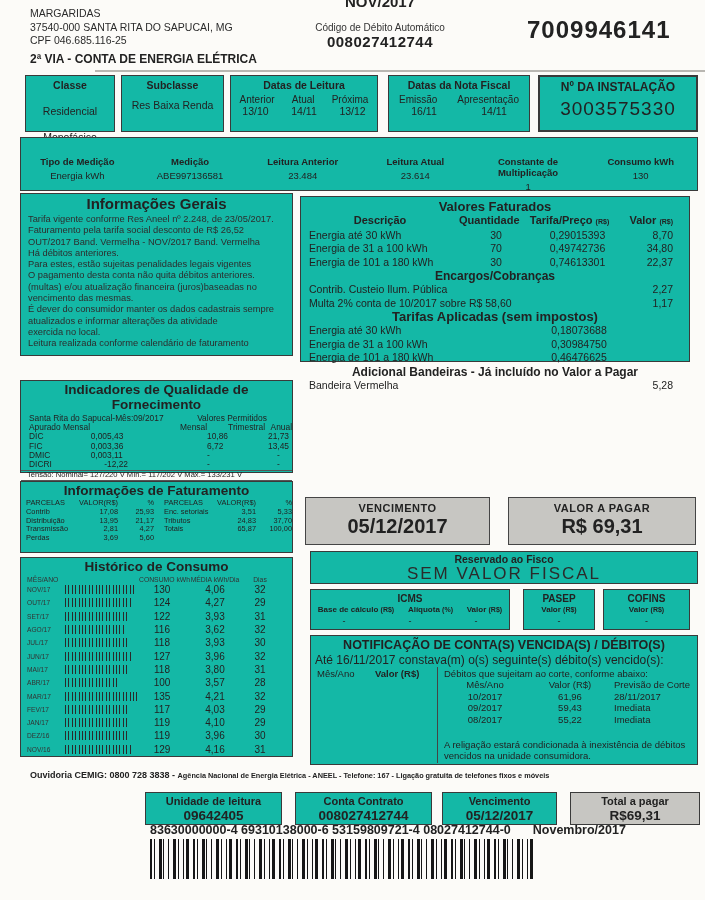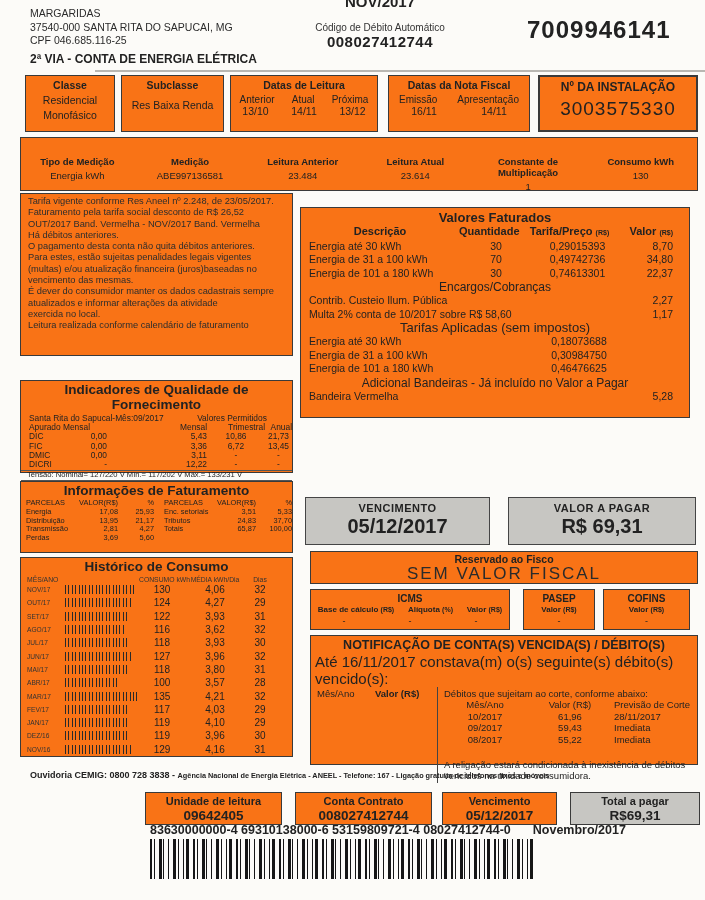--- a/index.html
+++ b/index.html
@@ -1,33 +1,33 @@
 <!DOCTYPE html>
 <html><head>
 <meta charset="utf-8">
 <style>
   html,body{margin:0;padding:0;background:#e9e9e6;}
   .page{position:relative;width:705px;height:900px;background:#fcfbf8;overflow:hidden;
         font-family:"Liberation Sans",sans-serif;color:#222;}
   .b{font-weight:bold}
-  .box{position:absolute;border:1.5px solid #3a3a3a;background:#f97316;box-sizing:border-box}
+  .box{position:absolute;border:1.5px solid #3a3a3a;background:#14b8a6;box-sizing:border-box}
   
   .cust{position:absolute;left:30px;top:7px;font-size:10.5px;line-height:13.5px;color:#2b2b2b}
   .refmonth{position:absolute;left:300px;top:0;width:160px;height:10px;overflow:hidden;text-align:center}
   .refmonth span{display:block;margin-top:-7px;font-weight:bold;font-size:15px}
   .debit{position:absolute;left:300px;top:22px;width:160px;text-align:center}
   .debit .lbl{font-size:10px;color:#333}
   .debit .val{font-size:15px;font-weight:bold;letter-spacing:.5px}
   .clientno{position:absolute;left:527px;top:16px;font-size:24px;font-weight:bold;letter-spacing:1px}
   .via{position:absolute;left:30px;top:52px;font-size:12px;font-weight:bold}
   .scanline{position:absolute;left:95px;top:70px;width:610px;height:1.5px;background:#b9b7b2}
   
   .rb{top:75px;height:57px;padding-top:3px}
   .rb .lbl{font-size:10.5px;font-weight:bold;text-align:center}
-  .rb .ln{font-size:10.5px;text-align:center;margin-top:3px}
+  .rb .ln{font-size:10.5px;text-align:center;margin-top:14px}
   .cols{display:flex;justify-content:space-around;font-size:10px;margin-top:3px}
   .colvals{display:flex;justify-content:space-around;font-size:10.5px;}
   .inst .lbl{font-size:12px}
   .inst .val{font-size:19px;font-weight:normal;text-align:center;letter-spacing:1px;margin-top:4px}
   
   .tec{left:20px;top:137px;width:678px;height:54px}
   .tec .title{font-size:11.5px;font-weight:bold;text-align:center;margin-top:1px}
   .tec-row{display:flex;margin-top:18px}
   .tec-col{text-align:center}
   .tec-col .h{font-size:9.5px;font-weight:bold}
@@ -38,21 +38,21 @@
   .ger .lines{padding:2px 7px 0 7px;font-size:9.3px;line-height:11.3px;color:#2d2d2d}
   .qual{left:20px;top:380px;width:273px;height:93px}
   .qual .title{font-size:13.5px;font-weight:bold;text-align:center;margin-top:1px}
   .q-sub{display:flex;font-size:8.4px;margin-top:1px}
   .q-sub .loc{padding-left:8px;flex:1}
   .q-sub .perm{width:120px;text-align:center}
   .q-hdr,.q-row{display:flex;font-size:8.4px;line-height:9.3px}
   .q-c1{width:78px;padding-left:8px}.q-c2{width:100px;text-align:right}
   .q-c3{width:58px;text-align:right}.q-c4{width:27px;text-align:right}
   .q-row .n{width:48px;padding-left:8px}.q-row .a{width:30px;text-align:right}
-  .q-row .m{width:100px;text-align:right}.q-row .t{width:58px;text-align:center}
+  .q-row .m{width:100px;text-align:left}.q-row .t{width:58px;text-align:left}
   .q-row .y{width:27px;text-align:center}
   .q-foot{border-top:1px solid #555;font-size:7.6px;padding-left:6px;margin-top:1px;line-height:8.8px}
   .q-foot2{border-top:1px solid #555;font-size:7.6px;padding-left:6px;line-height:8.8px;display:flex}
   .q-foot2 .ev{margin-left:30px}
   .fat{left:20px;top:481px;width:273px;height:72px}
   .fat .title{font-size:13.5px;font-weight:bold;text-align:center;margin-top:1px}
   .fat-body{display:flex;padding:1px 3px 0 3px}
   .fat-tbl{font-size:7.4px;line-height:8.8px}
   .fat-tbl.l{width:130px}.fat-tbl.r{width:134px}
   .f-hdr,.f-row{display:flex}
@@ -63,51 +63,51 @@
   .h-hdr .c0{width:112px;padding-left:6px}.h-hdr .c1{width:46px;text-align:center;white-space:nowrap}
   .h-hdr .c2{width:60px;text-align:center;white-space:nowrap}.h-hdr .c3{width:30px;text-align:center}
   .h-row{display:flex;align-items:center;height:13.3px}
   .h-mes{width:38px;font-size:6.6px;padding-left:6px;color:#333}
   .h-barc{width:74px}
   .h-bar{height:9px;background:repeating-linear-gradient(90deg,#2a2a2a 0 1px,transparent 1px 3.4px)}
   .h-con{width:46px;text-align:center;font-size:10px}
   .h-med{width:60px;text-align:center;font-size:10px}
   .h-dias{width:30px;text-align:center;font-size:10px}
   
-  .vf{left:300px;top:207px;width:390px;height:211px}
+  .vf{left:300px;top:196px;width:390px;height:166px}
   .vf .title{font-size:13px;font-weight:bold;text-align:center;margin-top:2px}
   .vf-hdr,.vf-row{display:flex;font-size:10.5px;line-height:13.5px}
   .vf-hdr{font-weight:bold;font-size:11px}
   .vf-desc{width:158px;padding-left:8px}
   .vf-hdr .vf-desc{text-align:center;padding-left:0}
   .vf-qtd{width:58px;text-align:center}
   .vf-tar{width:105px;text-align:center}
   .vf-val{flex:1;text-align:right;padding-right:16px}
   .unit{font-size:7px;font-weight:bold}
-  .sec-title{font-size:12px;font-weight:normal;text-align:center;line-height:14px}
+  .sec-title{font-size:12px;font-weight:bold;text-align:center;line-height:14px}
   .en-row{display:flex;font-size:10.5px;line-height:13.5px}
   .en-desc{flex:1;padding-left:8px}.en-val{width:70px;text-align:right;padding-right:16px}
   .ta-row{display:flex;font-size:10.5px;line-height:13.5px}
   .ta-desc{width:200px;padding-left:8px}.ta-val{width:140px;text-align:center}
   .pay{position:absolute;top:497px;height:48px;background:#c7c6c2;border:1.5px solid #454545;
        box-sizing:border-box;text-align:center}
   .pay .lbl{font-size:11px;font-weight:bold;letter-spacing:.5px;margin-top:4px}
   .pay .val{font-size:20px;font-weight:bold;margin-top:1px}
   .fisco{left:310px;top:551px;width:388px;height:33px}
   .fisco .lbl{font-size:10.5px;font-weight:bold;text-align:center;margin-top:1px}
   .fisco .val{font-size:17px;text-align:center;letter-spacing:2px;line-height:17px;color:#2b2b2b}
   .tax{top:589px;height:41px}
   .tax .t{font-size:10px;font-weight:bold;text-align:center;margin-top:3px}
   .tax-cols{display:flex;justify-content:space-around;margin-top:1px}
   .tax-cols .h{font-size:8px;font-weight:bold;text-align:center}
   .tax .dash{font-size:9px;text-align:center;margin-top:2px}
   .tax-vals{display:flex;justify-content:space-around;font-size:9px;margin-top:2px}
   .notif{left:310px;top:635px;width:388px;height:130px}
   .notif .title{font-size:12.5px;font-weight:bold;text-align:center;margin-top:2px}
-  .notif .intro{font-size:15px;padding-left:4px;margin-top:1px}
+  .notif .intro{font-size:12px;padding-left:4px;margin-top:1px}
   .notif-body{display:flex;height:96px}
   .notif-left{width:126px;border-right:1px solid #444;font-size:9.5px}
   .nl-hdr{display:flex;margin-top:1px}
   .nl-hdr .a{padding-left:6px;width:58px}.nl-hdr .b{flex:1}
   .notif-right{flex:1;padding-left:6px;position:relative;font-size:9.5px}
   .corte-intro{margin-top:1px}
   .nr-hdr,.nr-row{display:flex;line-height:11.5px}
   .nr-c1{width:82px;text-align:center}.nr-c2{width:88px;text-align:center}.nr-c3{flex:1}
   .relig{position:absolute;left:6px;bottom:2px;font-size:9.5px;line-height:11px;width:245px}
   
@@ -215,28 +215,29 @@
         </div>
 
         <div class="tec-col" style="flex:1">
           <div class="h">Consumo kWh</div>
           <div class="v">130</div>
         </div>
       </div>
   </div>
 
   <div class="box ger">
+    <div class="title">Informações Gerais</div>
     <div class="lines">
 
     <div>Tarifa vigente conforme Res Aneel nº 2.248, de 23/05/2017.</div>
         <div>Faturamento pela tarifa social desconto de R$ 26,52</div>
         <div>OUT/2017 Band. Vermelha - NOV/2017 Band. Vermelha</div>
         <div>Há débitos anteriores.</div>
+        <div>Para estes, estão sujeitas penalidades legais vigentes</div>
         <div>O pagamento desta conta não quita débitos anteriores.</div>
-        <div>Para estes, estão sujeitas penalidades legais vigentes</div>
         <div>(multas) e/ou atualização financeira (juros)baseadas no</div>
         <div>vencimento das mesmas.</div>
         <div>É dever do consumidor manter os dados cadastrais sempre</div>
         <div>atualizados e informar alterações da atividade</div>
         <div>exercida no local.</div>
         <div>Leitura realizada conforme calendário de faturamento</div>
       </div>
   </div>
 
   <div class="box vf">
@@ -369,21 +370,21 @@
     <div class="fat-body">
       <div class="fat-tbl l">
         <div class="f-hdr">
           <span class="f-n">PARCELAS</span>
           <span class="f-v">VALOR(R$)</span>
           <span class="f-p">%</span>
         </div>
         <div>
 
             <div class="f-row">
-              <span class="f-n">Energia</span>
+              <span class="f-n">Contrib</span>
               <span class="f-v">17,08</span>
               <span class="f-p">25,93</span>
             </div>
 
             <div class="f-row">
               <span class="f-n">Distribuição</span>
               <span class="f-v">13,95</span>
               <span class="f-p">21,17</span>
             </div>
 

